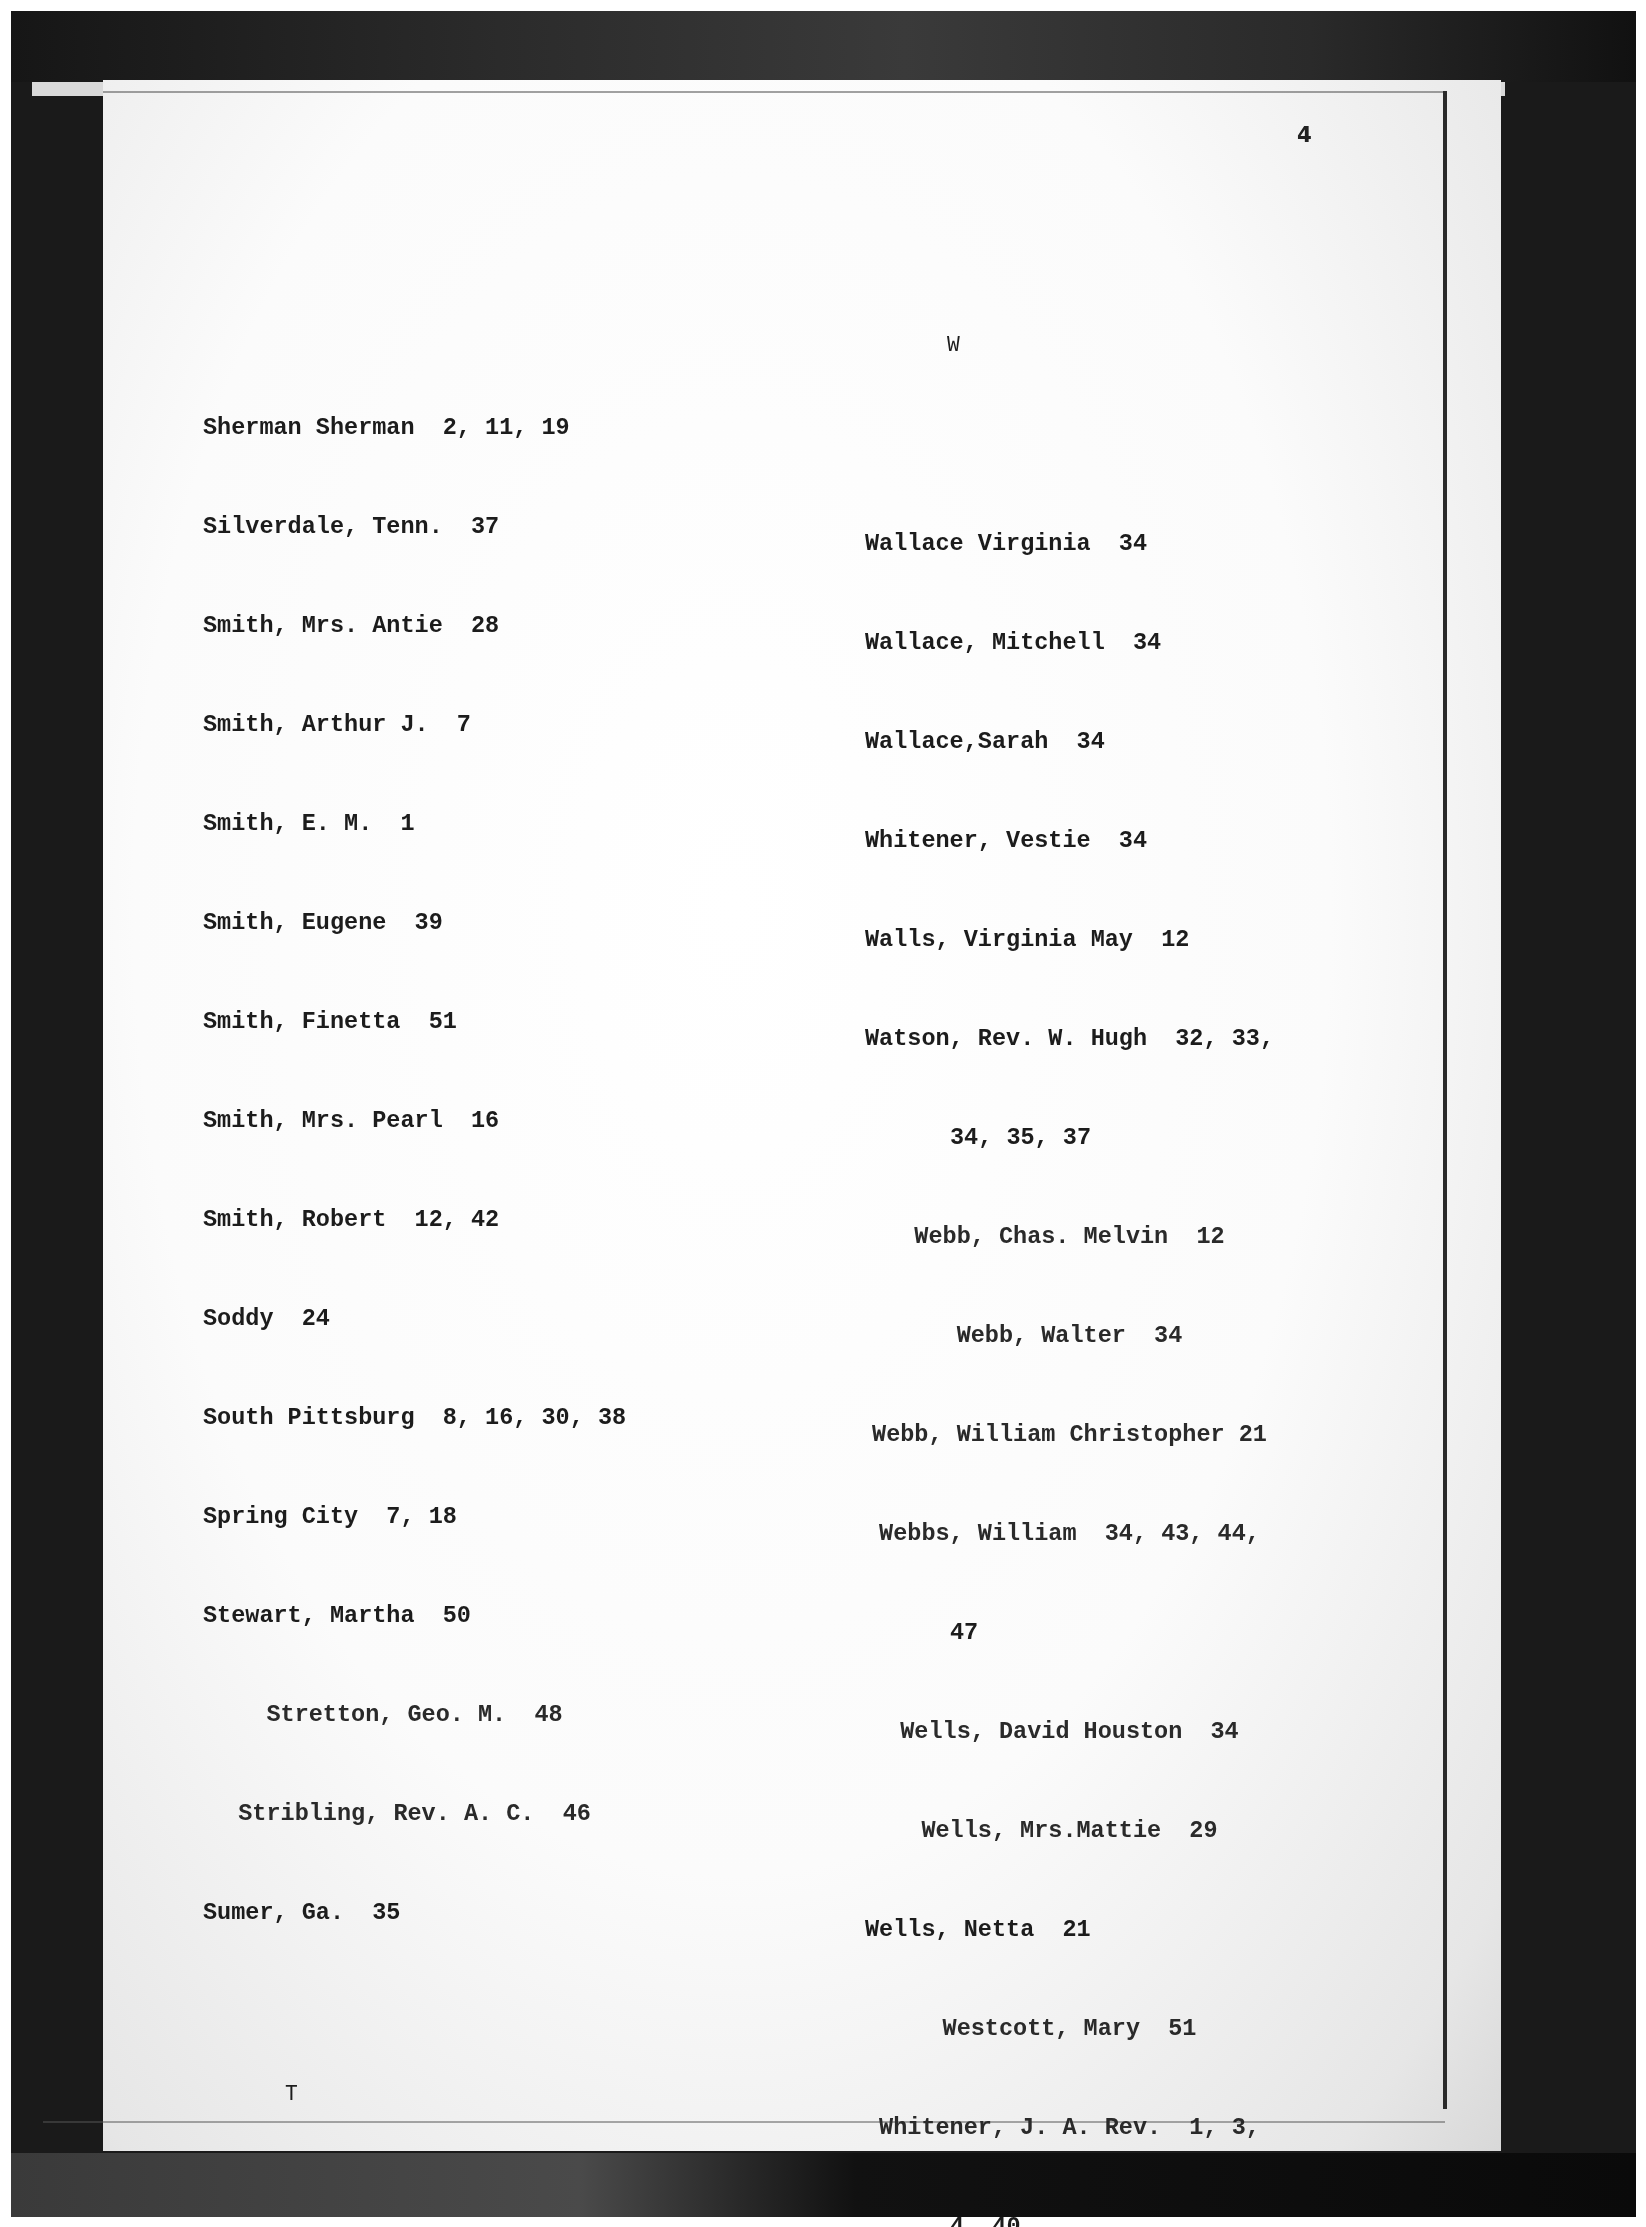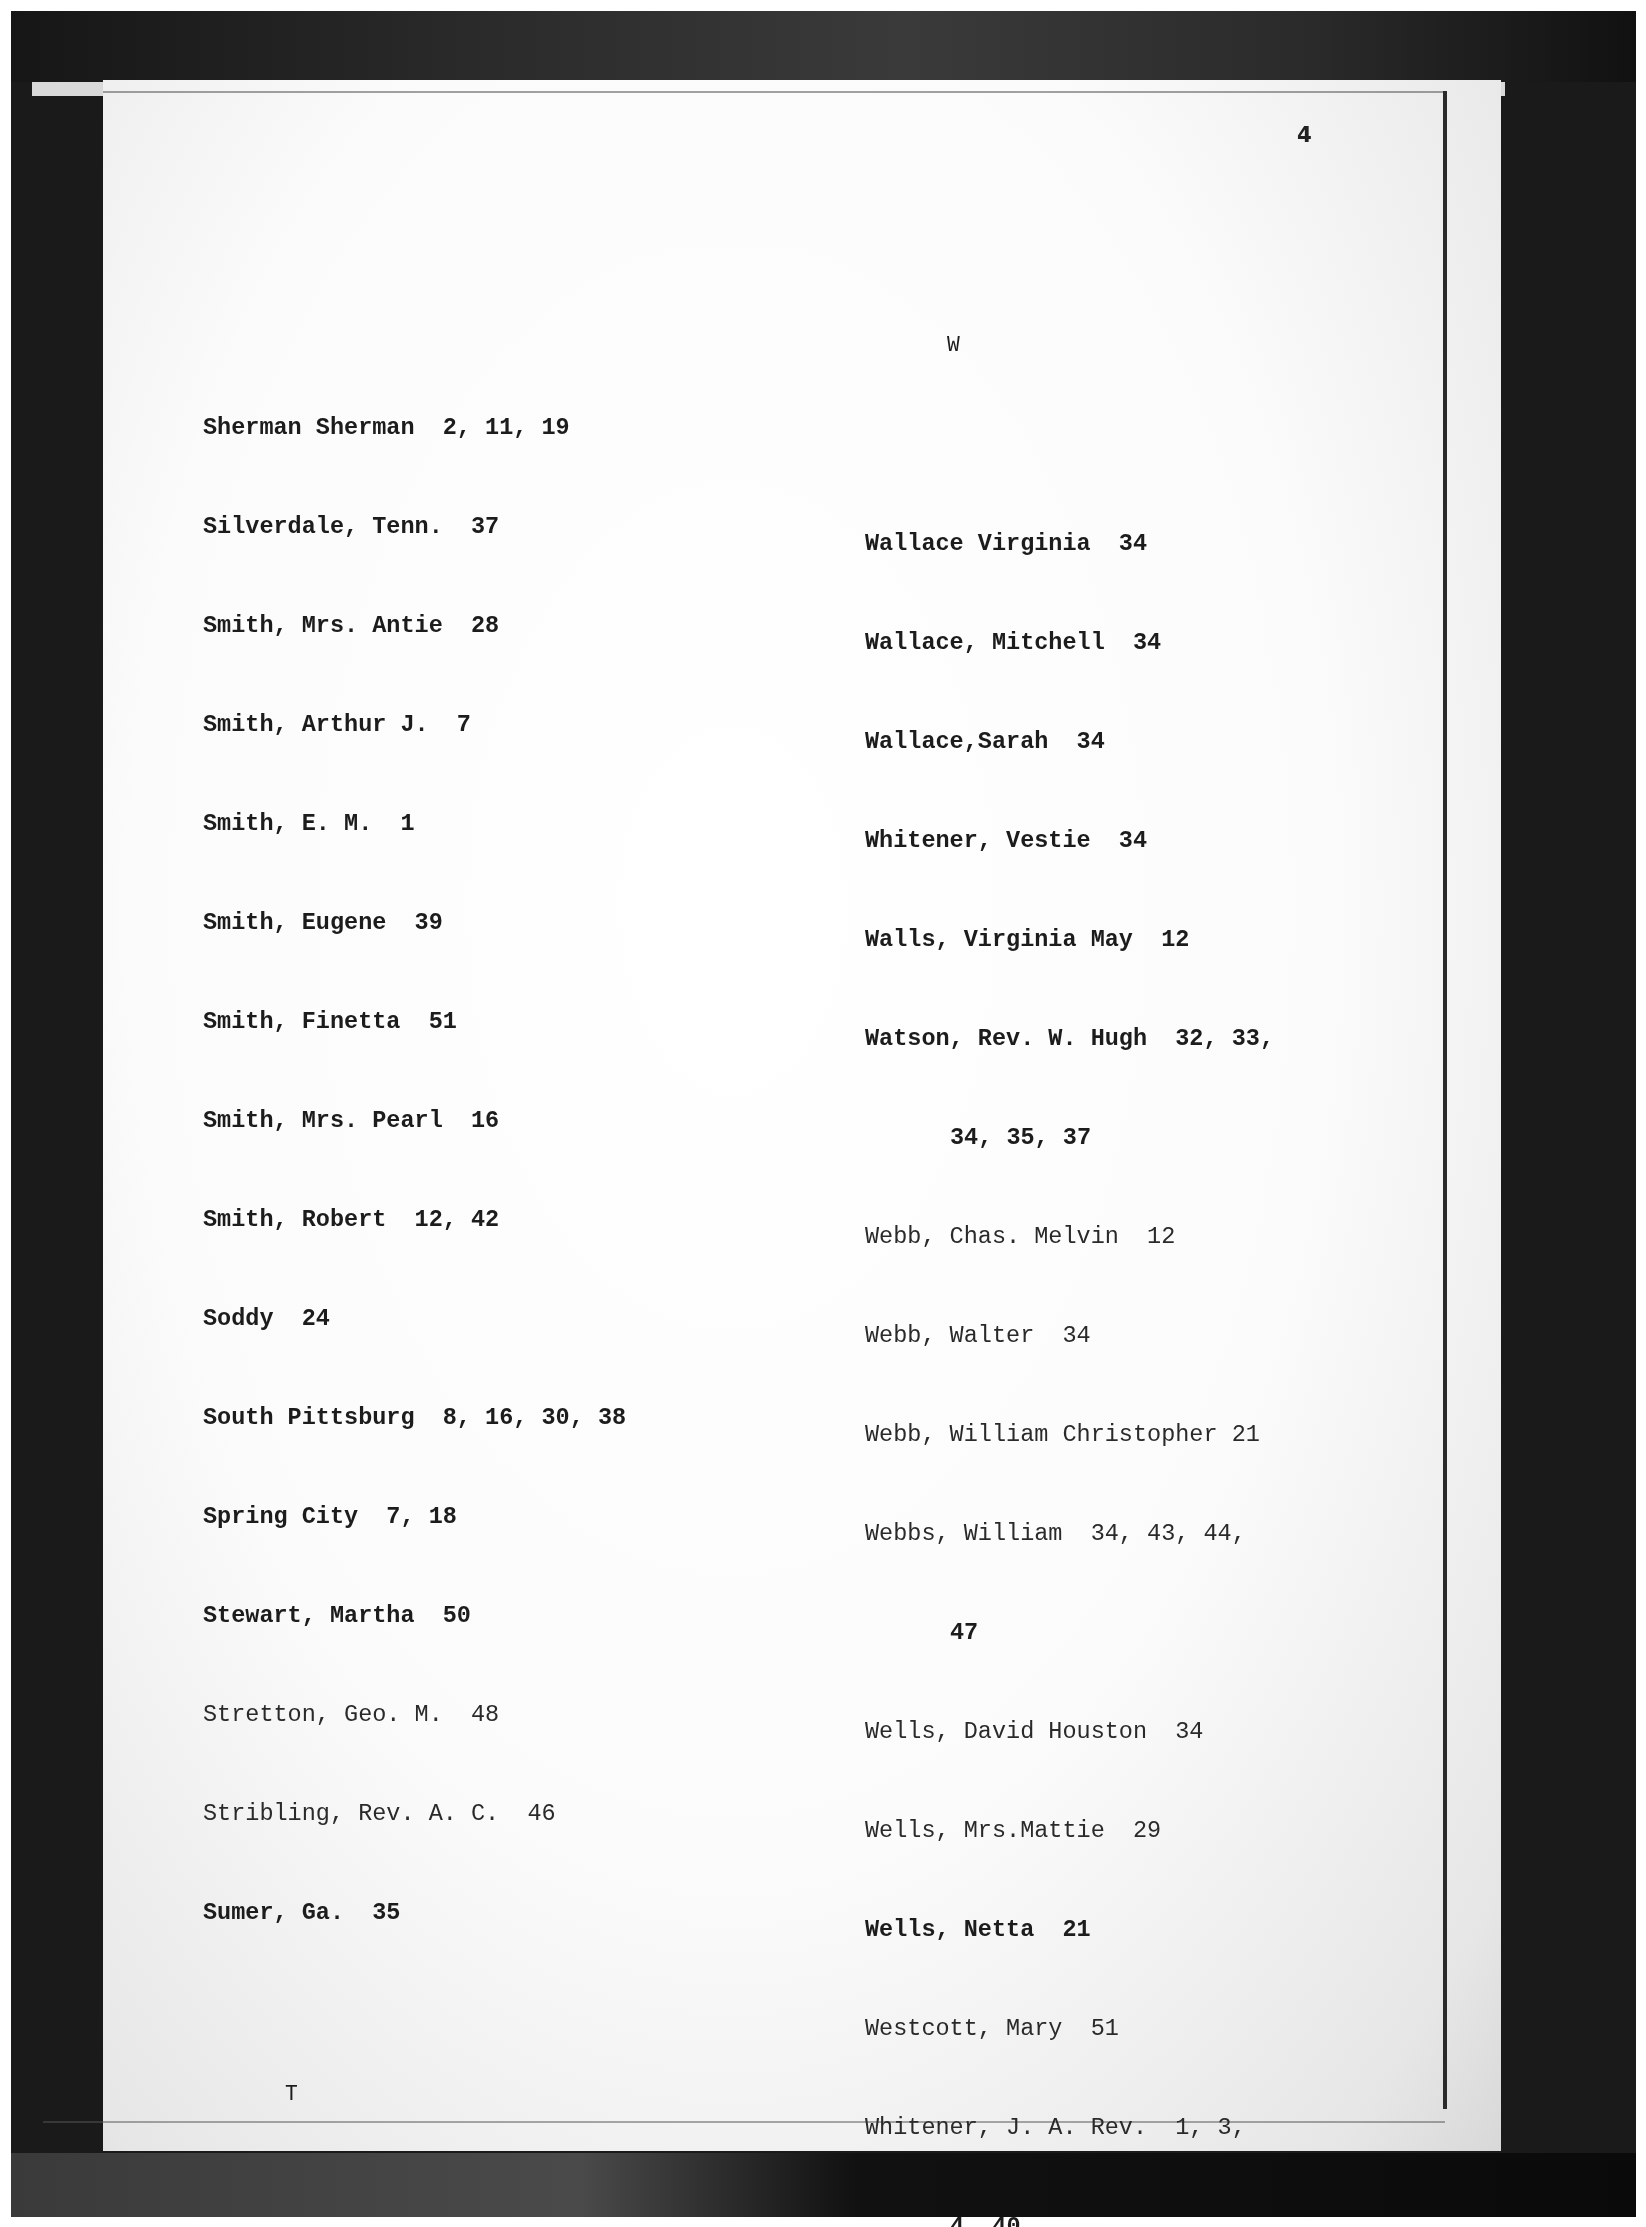--- a/index.html
+++ b/index.html
@@ -48,21 +48,21 @@
   }
   .column {
     position: absolute; top: 263px;
     font-size: 23.5px; line-height: 33px; color: #1c1c1c;
     white-space: pre;
     font-weight: bold;
   }
   .col-left { left: 203px; }
   .col-right { left: 865px; }
   .entry { display: block; height: 33px; }
-  .entry.faint { font-weight: normal; color: #2a2a2a; }
+  .entry.faint { font-weight: bold; color: #2a2a2a; text-align: center; }
   .cont { display: block; height: 33px; padding-left: 85px; }
   .letter-heading {
     display: block; height: 33px; padding-left: 82px;
     font-weight: normal; font-size: 21.3px;
   }
   .spacer { display: block; height: 33px; }
   .spacer-half { display: block; height: 16.4px; }
 </style>
 </head>
 <body>

